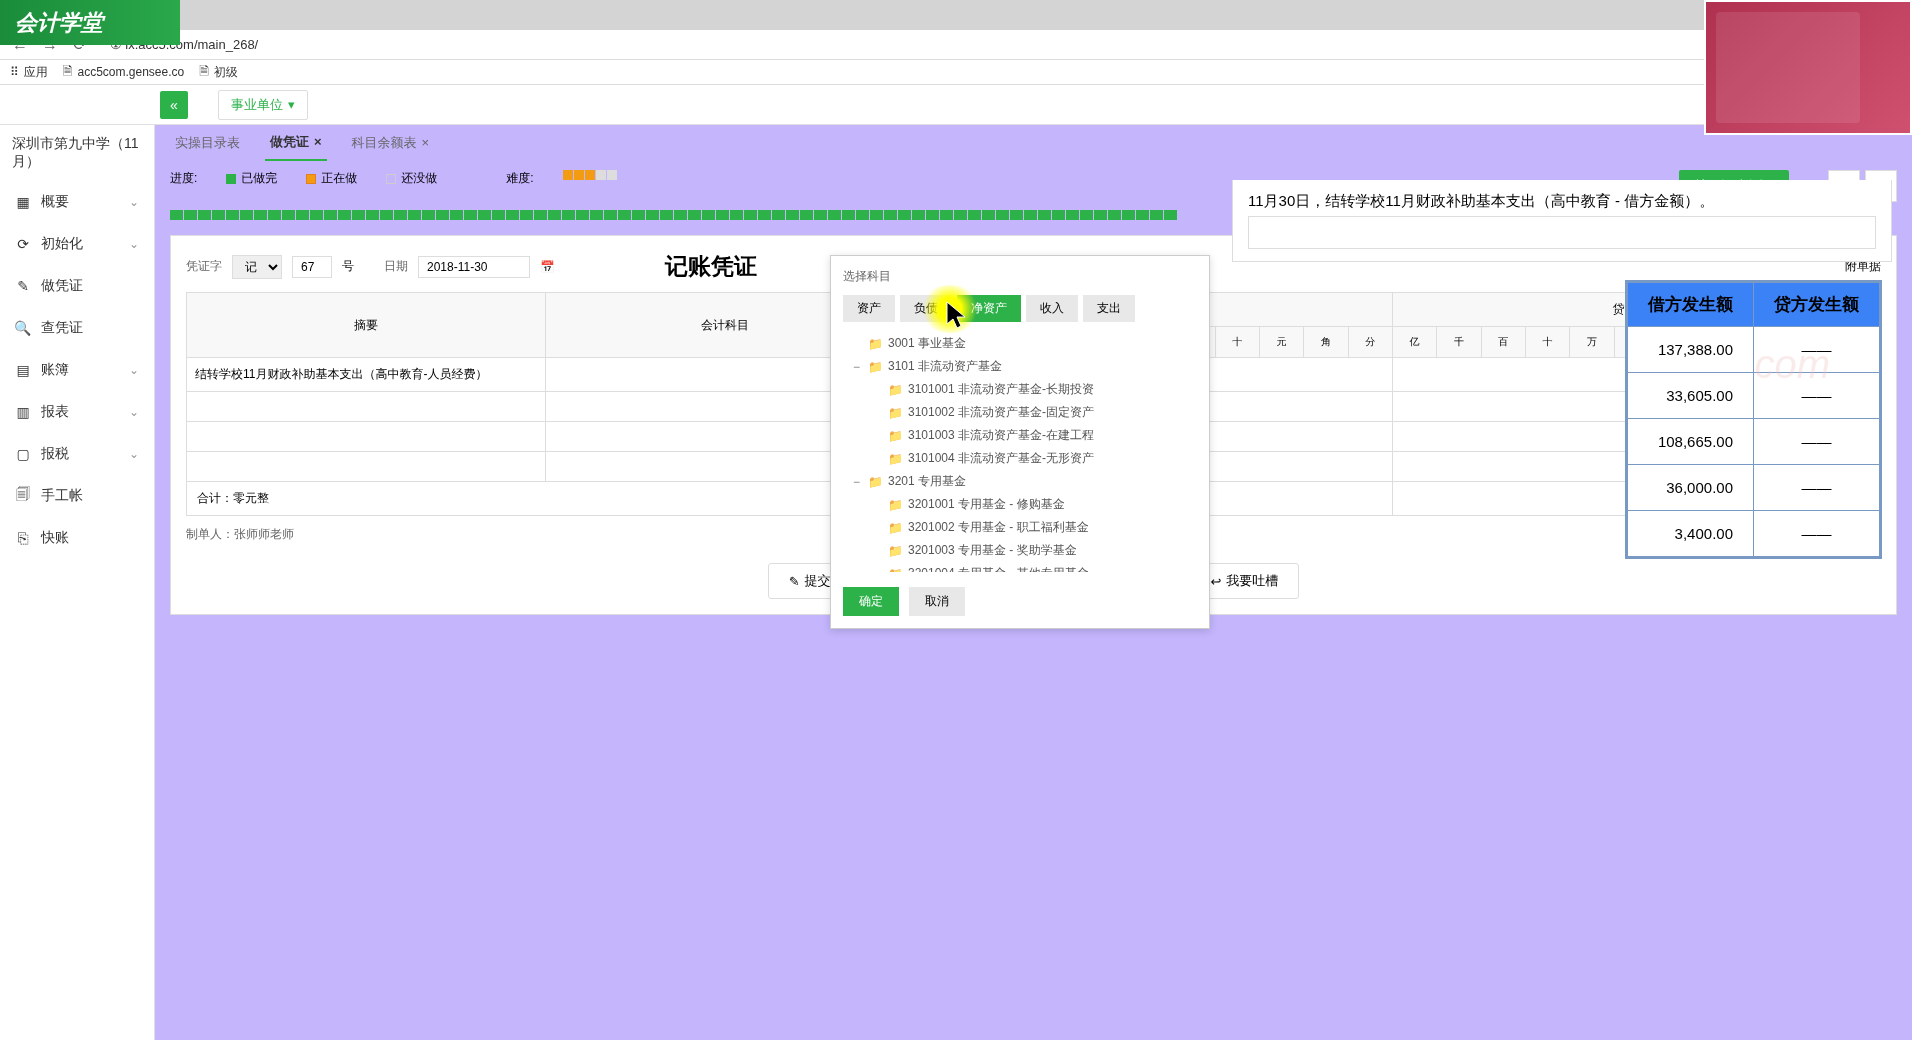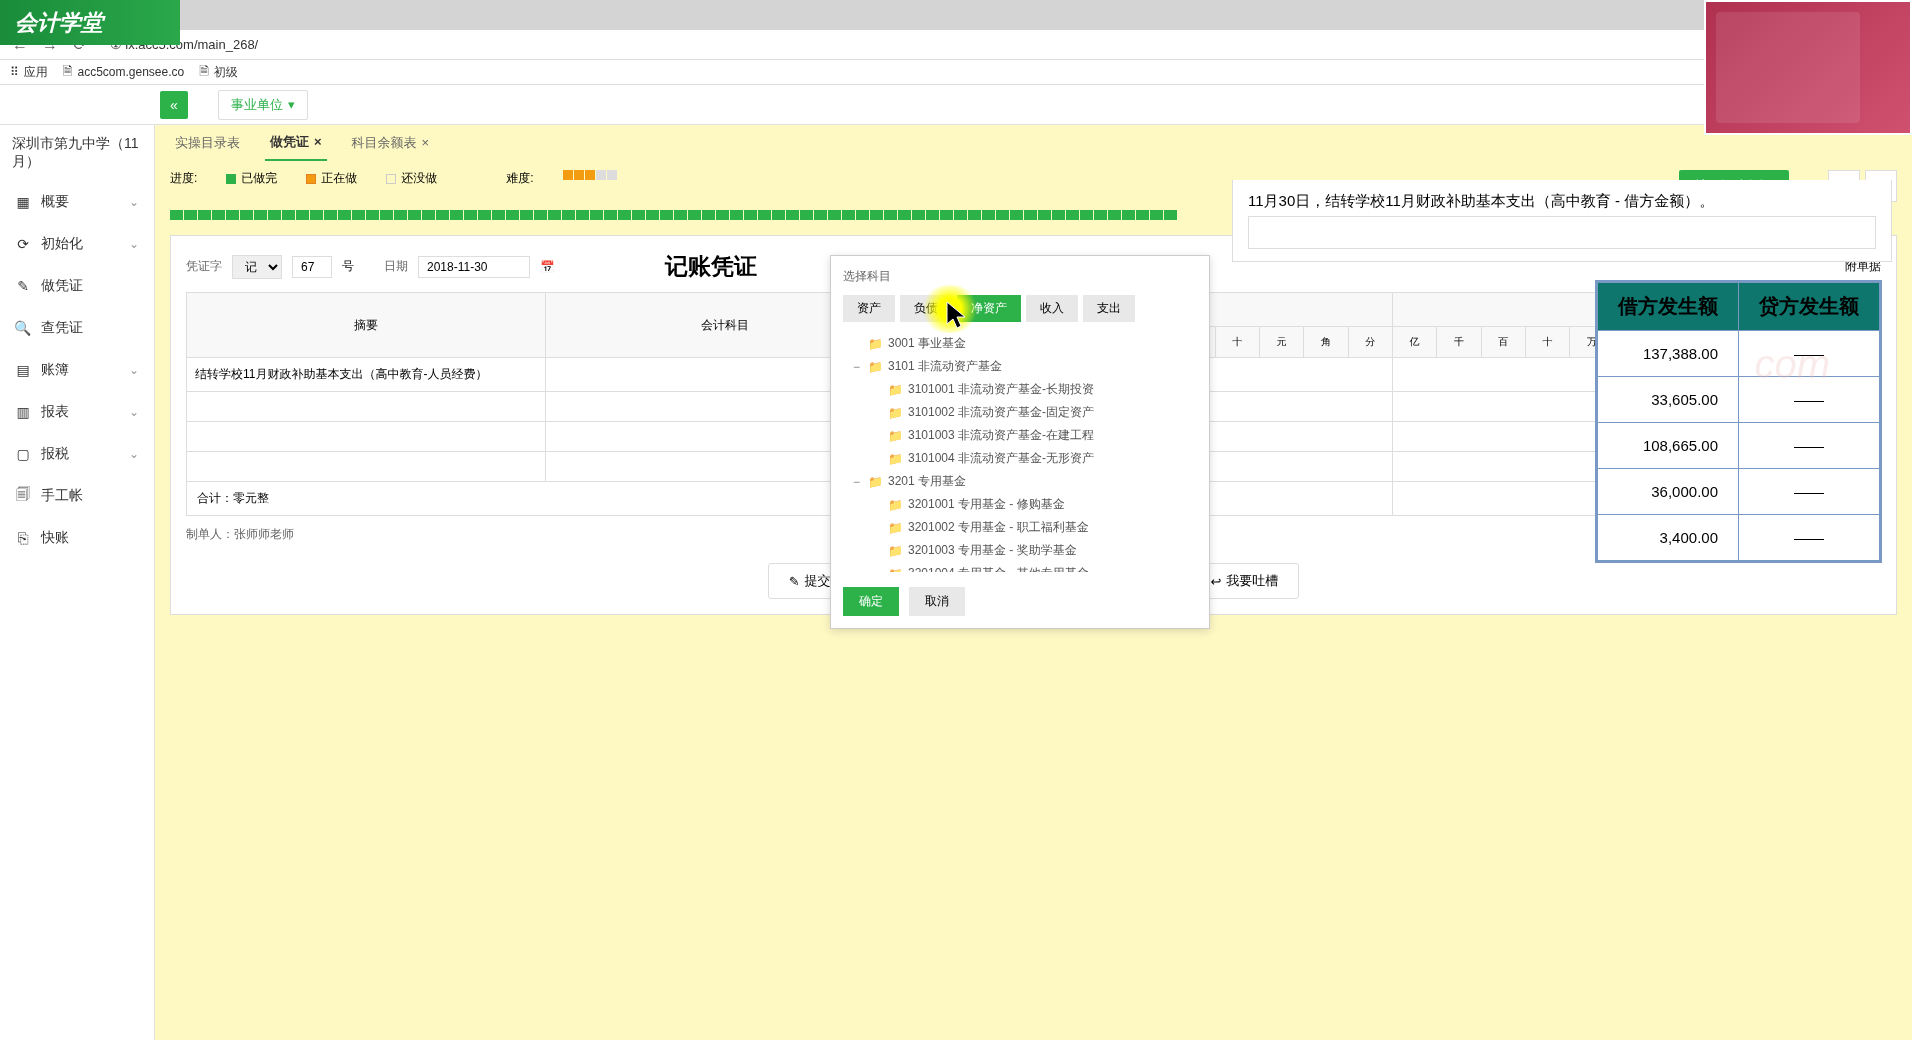--- a/index.html
+++ b/index.html
@@ -30,21 +30,21 @@
     .main-layout { display: flex; height: calc(100% - 125px); }
     
     
     .sidebar { width: 155px; background: #fff; border-right: 1px solid #e0e0e0; }
     .sidebar-title { padding: 10px 12px; font-size: 14px; font-weight: normal; color: #333; }
     .sidebar-item { padding: 12px 15px; display: flex; align-items: center; gap: 10px; font-size: 14px; color: #333; cursor: pointer; }
     .sidebar-icon { width: 16px; height: 16px; display: inline-flex; align-items: center; justify-content: center; }
     .chevron { margin-left: auto; color: #999; font-size: 12px; }
     
     
-    .content { flex: 1; background: #fef9c3; padding: 0; }
+    .content { flex: 1; background: #c4b5fd; padding: 0; }
     .tab-strip { height: 35px; display: flex; align-items: center; padding: 0 15px; gap: 20px; font-size: 13px; }
     .content-tab { padding: 8px 5px; color: #666; cursor: pointer; display: flex; align-items: center; gap: 5px; }
     .content-tab.active { color: #333; font-weight: bold; border-bottom: 2px solid #2db24a; }
     
     .work-area { padding: 10px 15px; }
     .progress-row { display: flex; align-items: flex-start; gap: 29px; font-size: 12px; margin-bottom: 8px; }
     .prog-legend { display: flex; align-items: center; gap: 5px; }
     .prog-sq { width: 10px; height: 10px; display: inline-block; }
     .prog-done { background: #2db24a; }
     .prog-doing { background: #f39c12; border: 1px solid #e67e22; }
@@ -96,21 +96,21 @@
     .tree-lvl2 { padding-left: 30px; }
     .tree-icon { color: #f0ad4e; }
     .tree-toggle { color: #888; width: 10px; }
     .picker-actions { display: flex; gap: 10px; margin-top: 15px; }
     .btn-ok { background: #2db24a; color: #fff; padding: 6px 16px; border: none; cursor: pointer; font-size: 12px; }
     .btn-cancel { background: #e8e8e8; padding: 6px 16px; border: none; cursor: pointer; font-size: 12px; }
     
     
     .data-table { position: absolute; top: 280px; right: 30px; background: #fff; border: 2px solid #7899c4; z-index: 25; }
     .data-table table { border-collapse: collapse; }
-    .data-table th { background: #0f766e; padding: 10px 20px; font-size: 20px; border: 1px solid #7899c4; }
+    .data-table th { background: #3b82f6; padding: 10px 20px; font-size: 17px; border: 1px solid #7899c4; }
     .data-table td { padding: 14px 20px; font-size: 15px; border: 1px solid #7899c4; text-align: right; }
     .watermark { position: absolute; top: 60px; right: 50px; color: #f0c0c0; font-size: 40px; z-index: 1; font-style: italic; opacity: 0.3; }
     
     
     .highlight { position: absolute; top: 285px; left: 920px; width: 60px; height: 48px; background: radial-gradient(circle, #ffff00 30%, rgba(255,255,0,0) 70%); border-radius: 50%; z-index: 50; pointer-events: none; }
     .cursor { position: absolute; top: 300px; left: 945px; z-index: 51; pointer-events: none; font-size: 28px; }
     
     
     .video-overlay { position: absolute; top: 0; right: 0; width: 208px; height: 135px; background: linear-gradient(135deg, #b03050, #d05070); z-index: 200; border: 2px solid #fff; }
     .video-overlay::before { content: ""; position: absolute; inset: 10px 50px 10px 10px; background: rgba(255,255,255,0.1); border-radius: 4px; }

